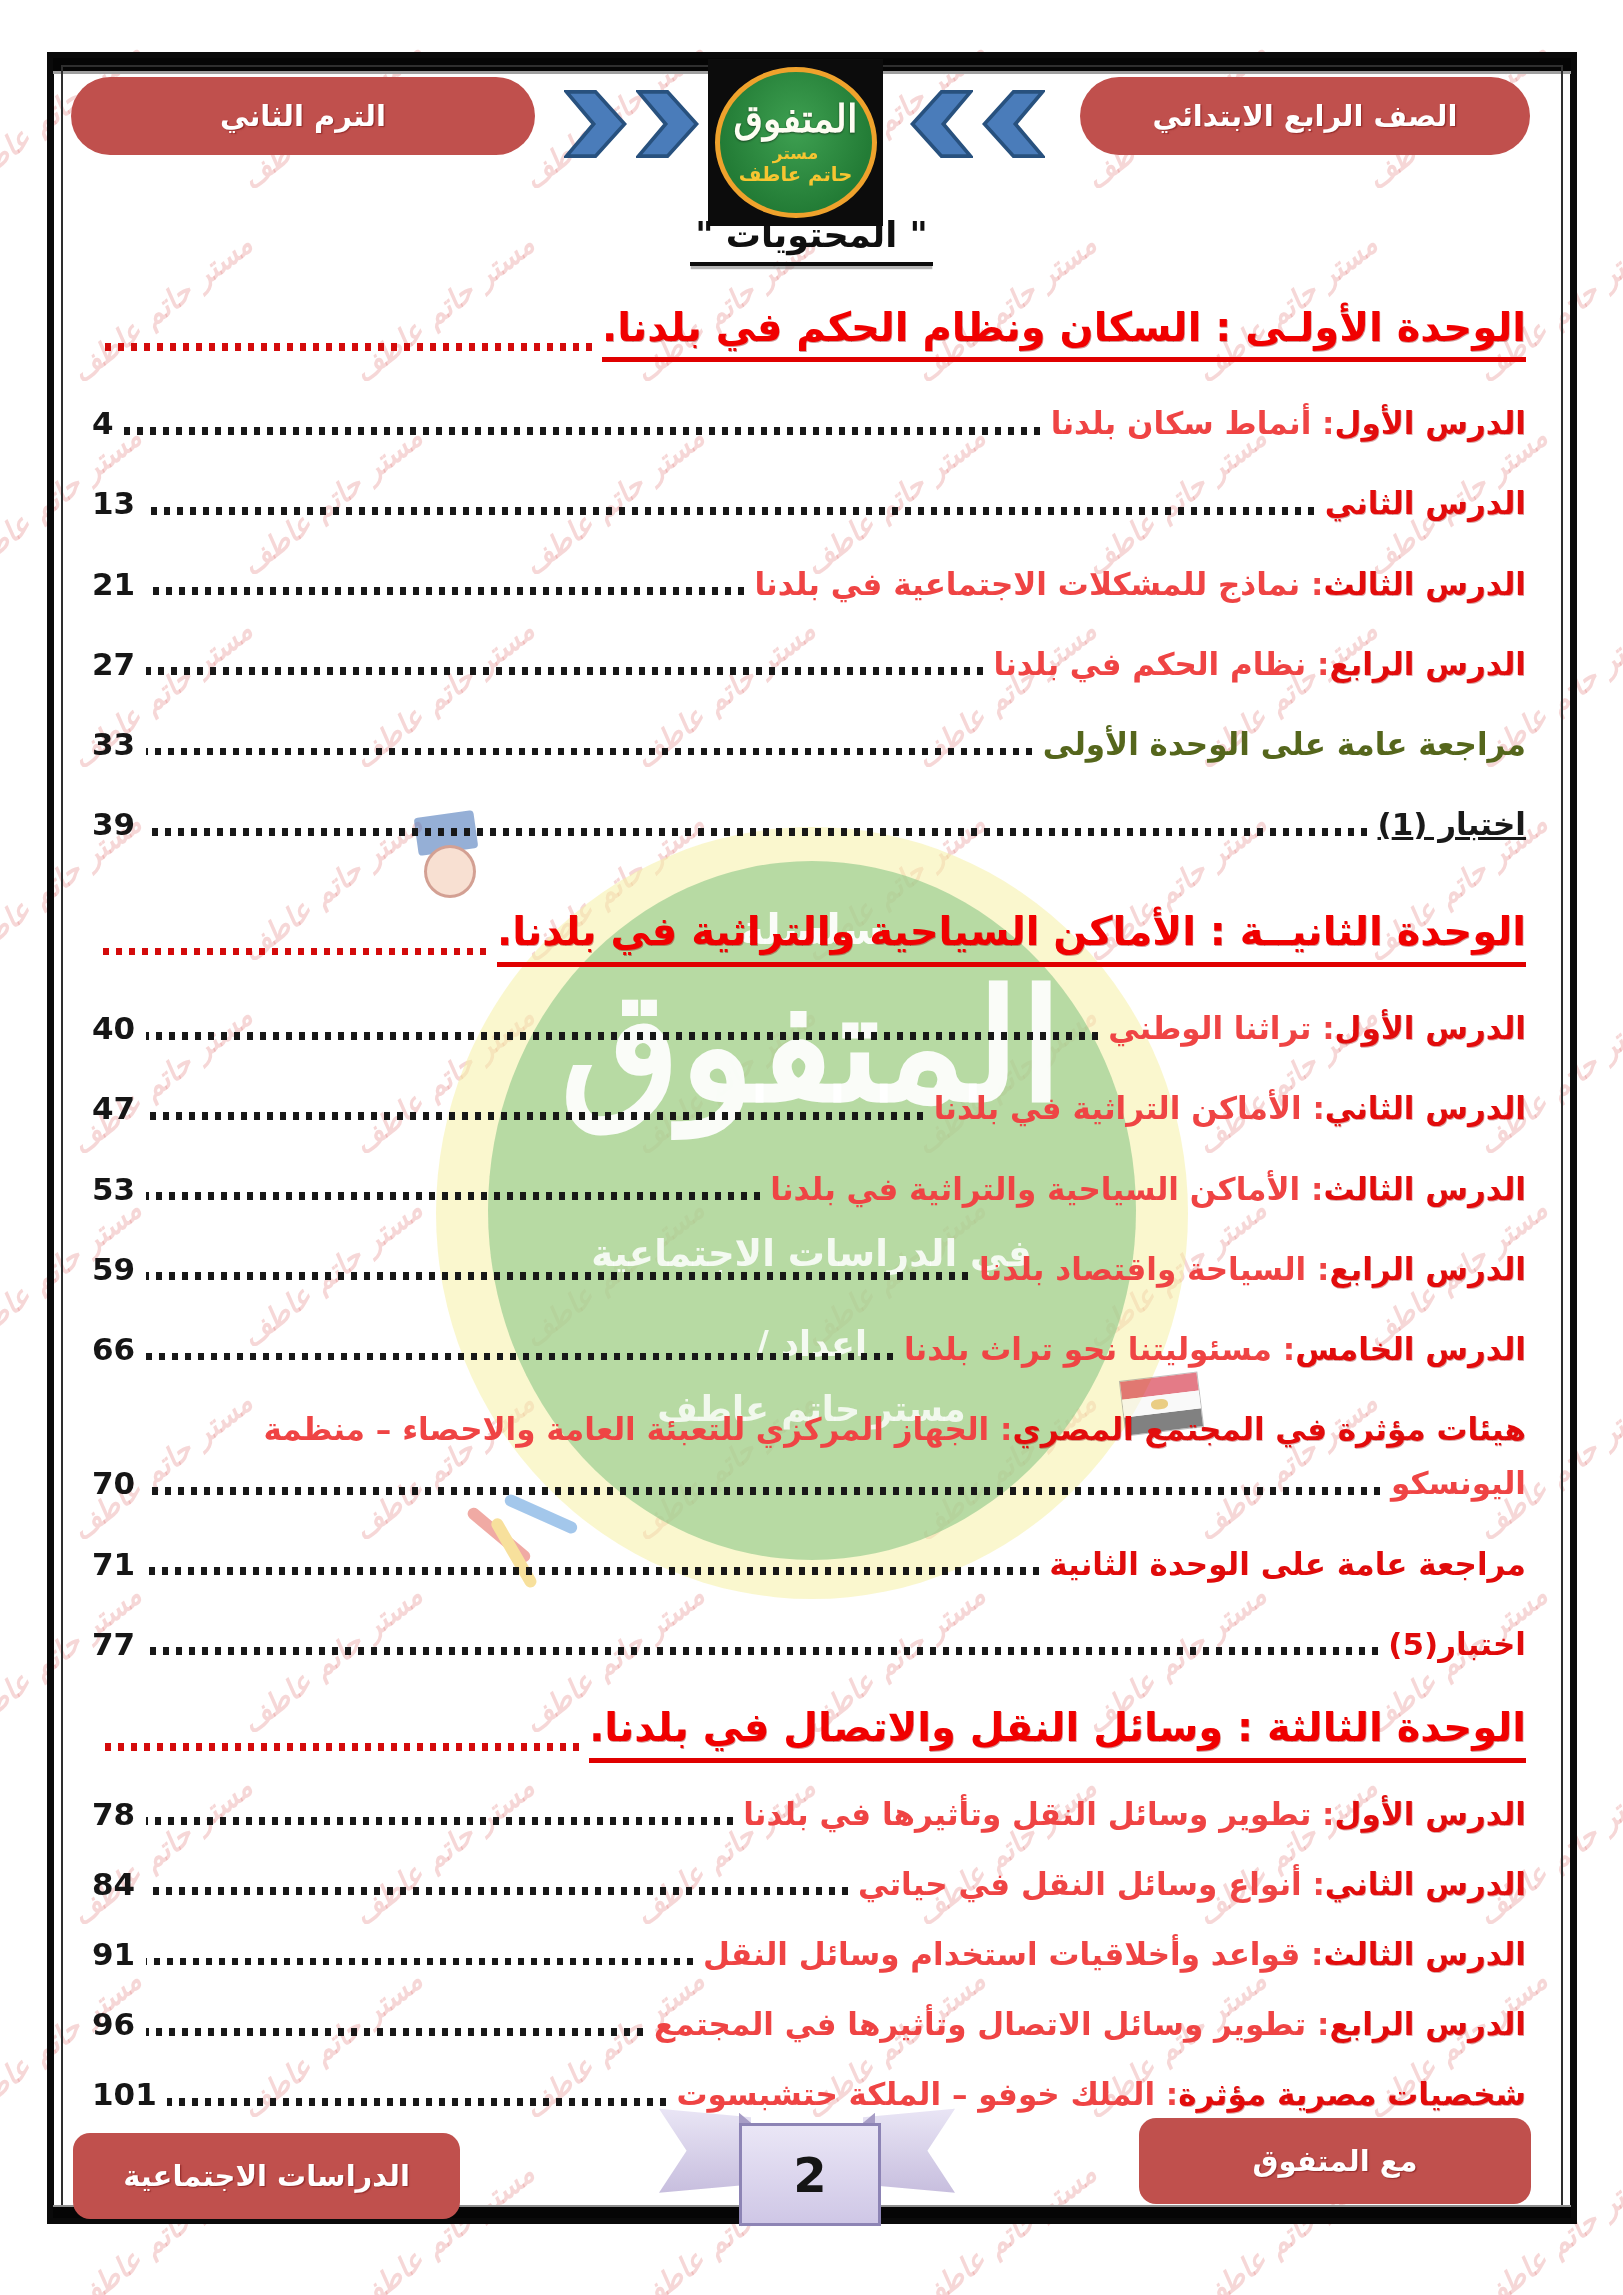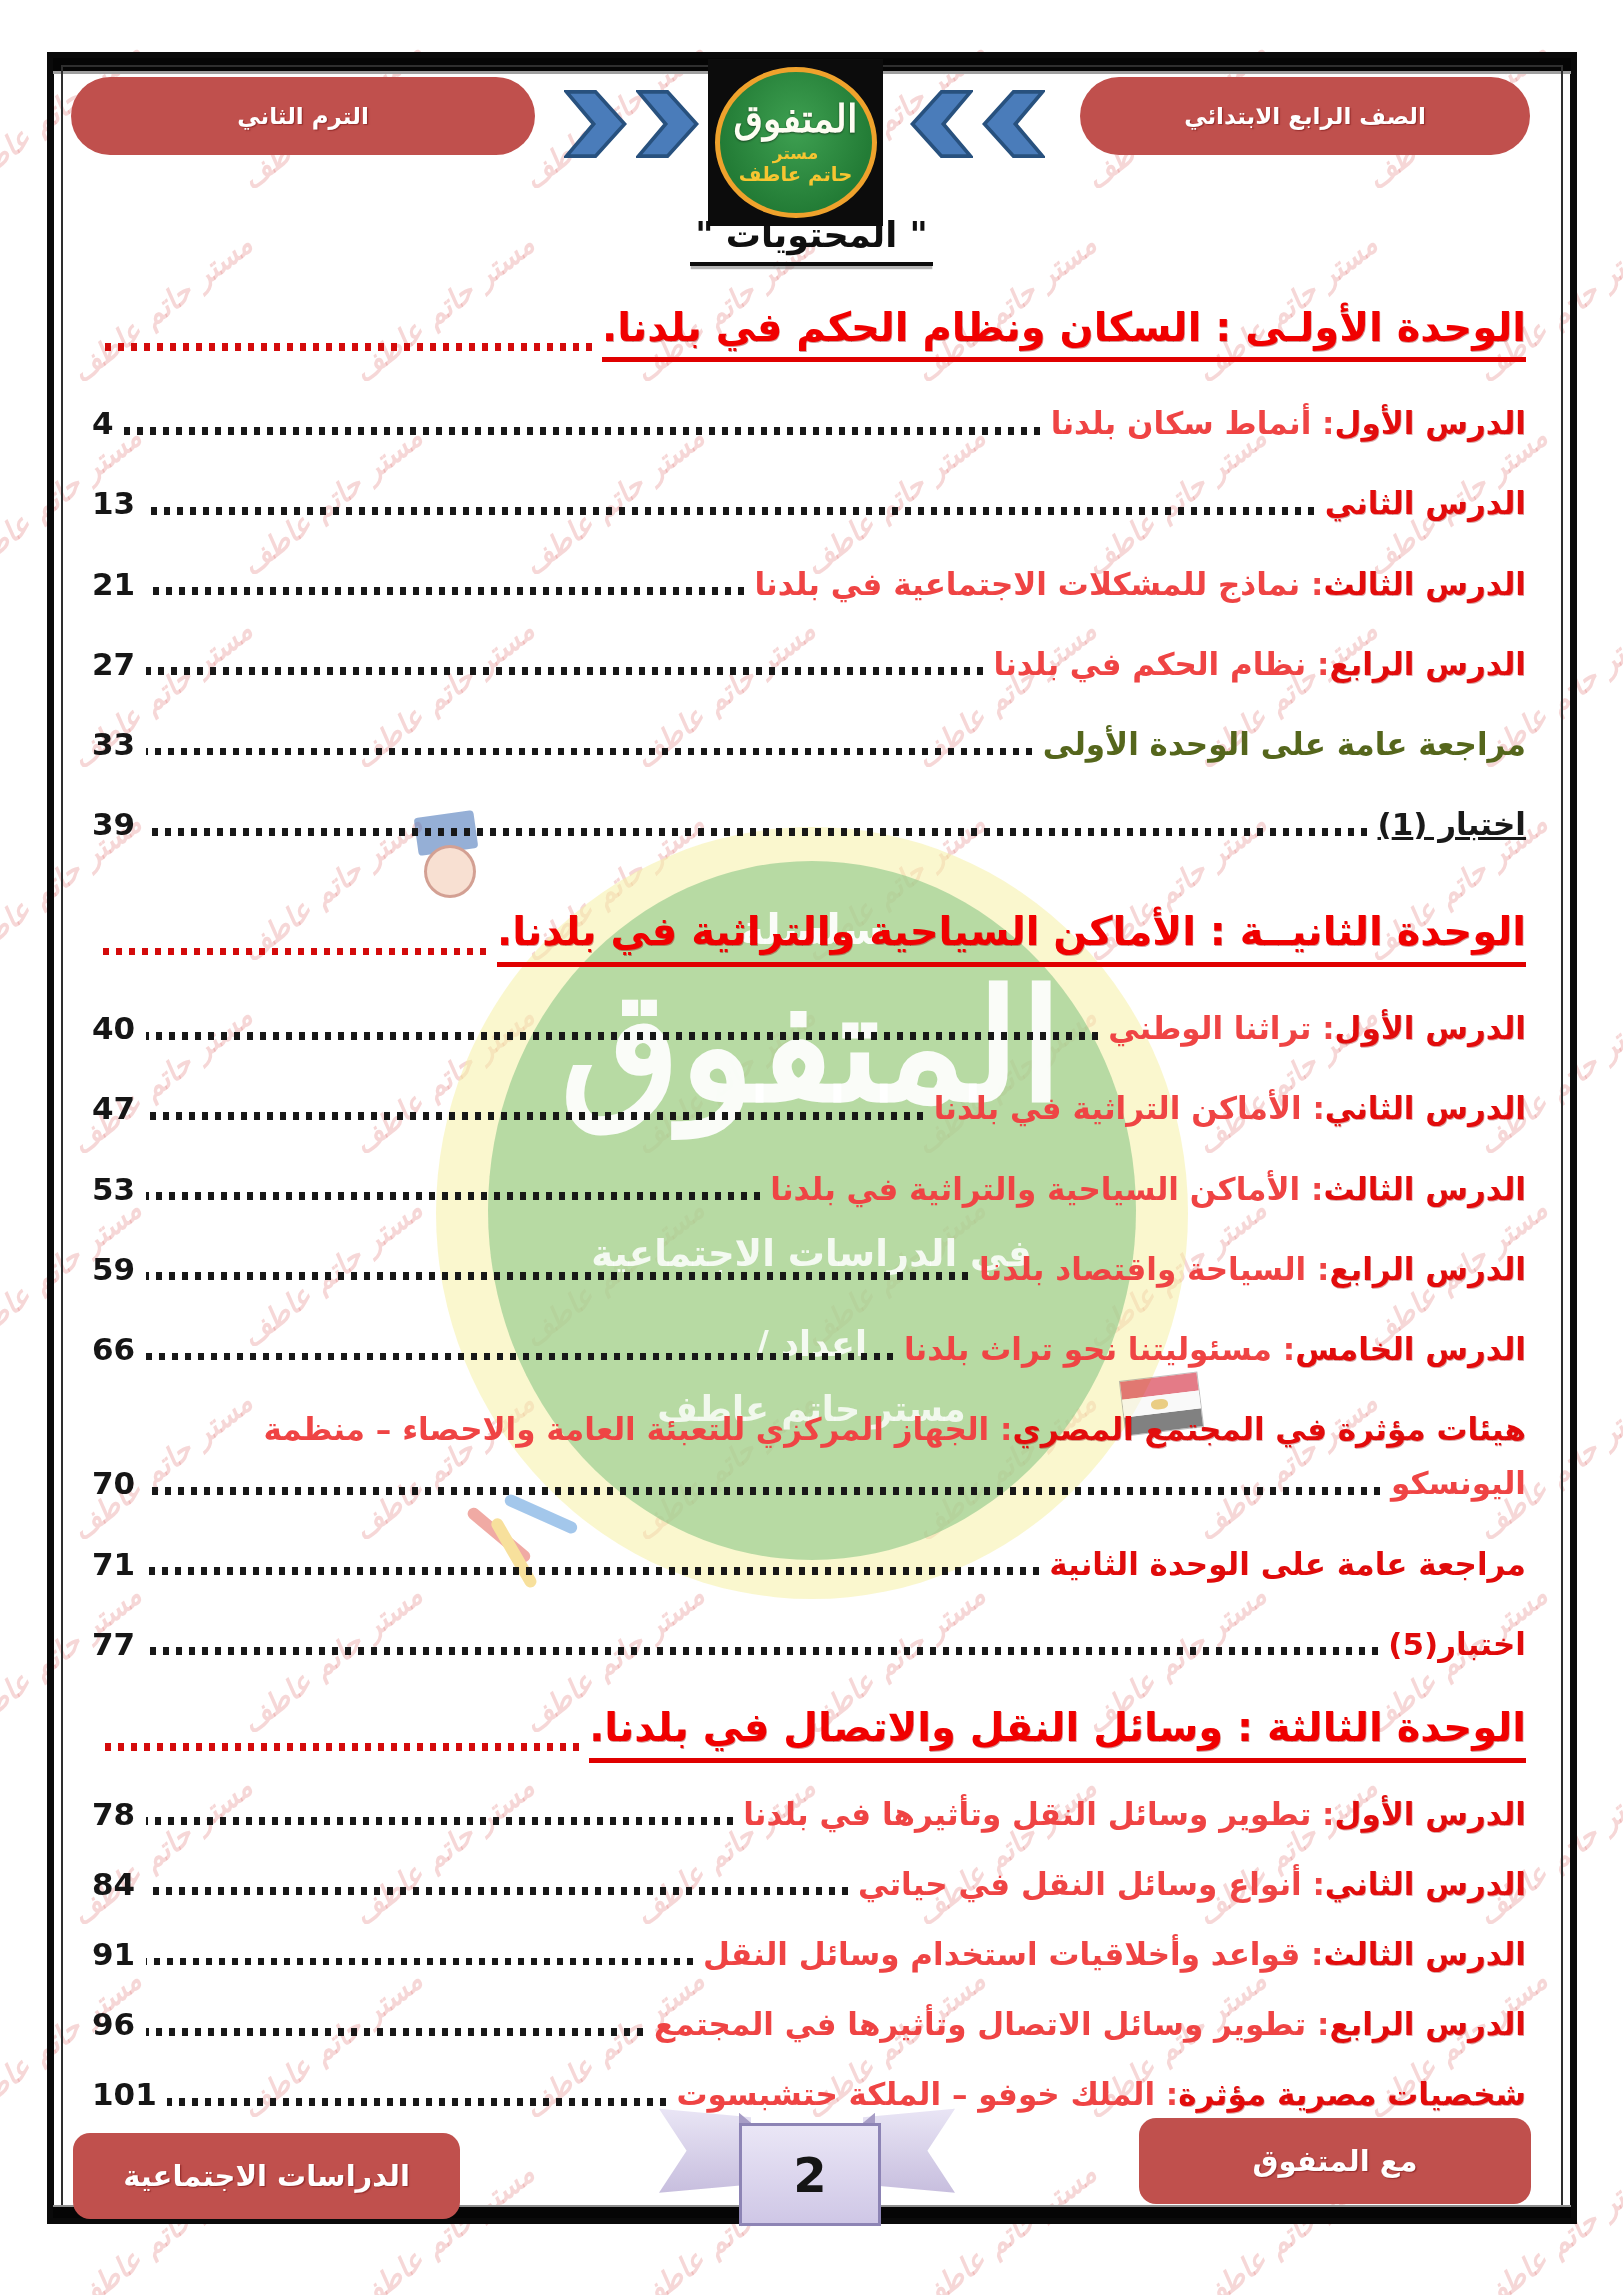--- a/index.html
+++ b/index.html
@@ -41,21 +41,21 @@
   .wm-flag .w::after{content:"";position:absolute;left:27.5px;top:3.9px;width:17px;height:10.5px;background:#d9a520;border-radius:40%;}
   .wm-flag .b{height:33%;background:#1b1b1b;}
   .wm-pencils{position:absolute;left:13px;bottom:26px;width:131px;height:78px;opacity:.5;}
   .wm-pencils i{position:absolute;display:block;width:78px;height:11.8px;border-radius:5.9px;}
   .wm-pencils i:nth-child(1){background:#4a90d9;transform:rotate(24deg);top:13px;}
   .wm-pencils i:nth-child(2){background:#e2574c;transform:rotate(40deg);top:34px;left:11.8px;}
   .wm-pencils i:nth-child(3){background:#f0c33c;transform:rotate(60deg);top:52px;left:26px;}
   
   .hdr-box{position:absolute;height:78px;background:#c0504d;border-radius:39px;z-index:4;
            display:flex;align-items:center;justify-content:center;color:#fff;font-weight:bold;
-           font-size:23px;text-shadow:1.3px 1.3px 1.3px rgba(120,20,20,.6);}
+           font-size:29px;text-shadow:1.3px 1.3px 1.3px rgba(120,20,20,.6);}
   .hdr-left{left:71px;top:77px;width:464px;}
   .hdr-right{left:1080px;top:77px;width:450px;}
   .chev-group{position:absolute;top:90px;z-index:4;display:flex;gap:9.2px;}
   .chev-left{left:564px;}
   .chev-right{left:910px;}
   .chev-right svg{transform:scaleX(-1);}
   .logo{position:absolute;left:708px;top:59px;width:175px;height:167px;background:#0c0c0c;z-index:5;
         display:flex;align-items:center;justify-content:center;}
   .logo-oval{width:152px;height:141px;border-radius:50%;border:5.9px solid #efa22c;
              background:radial-gradient(ellipse at 50% 40%, #3ea051 0%, #237c36 70%);

